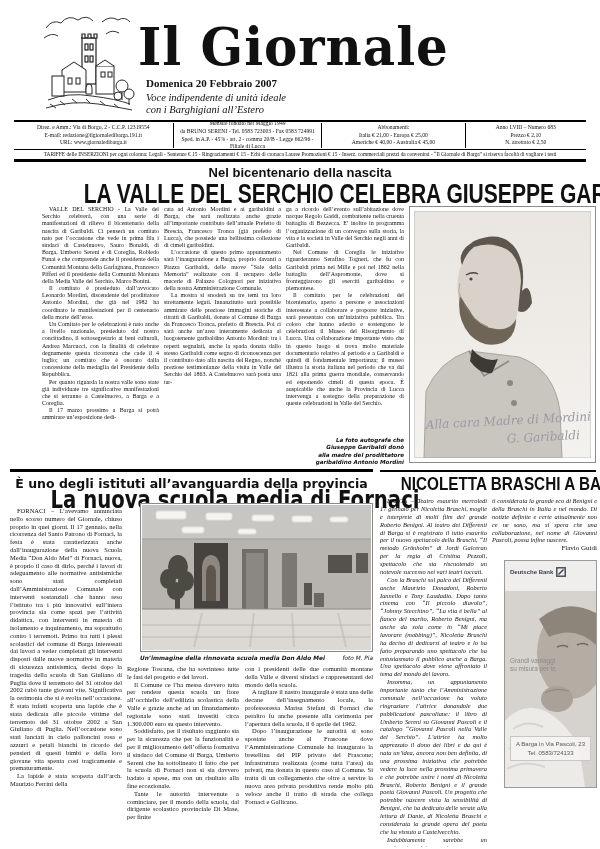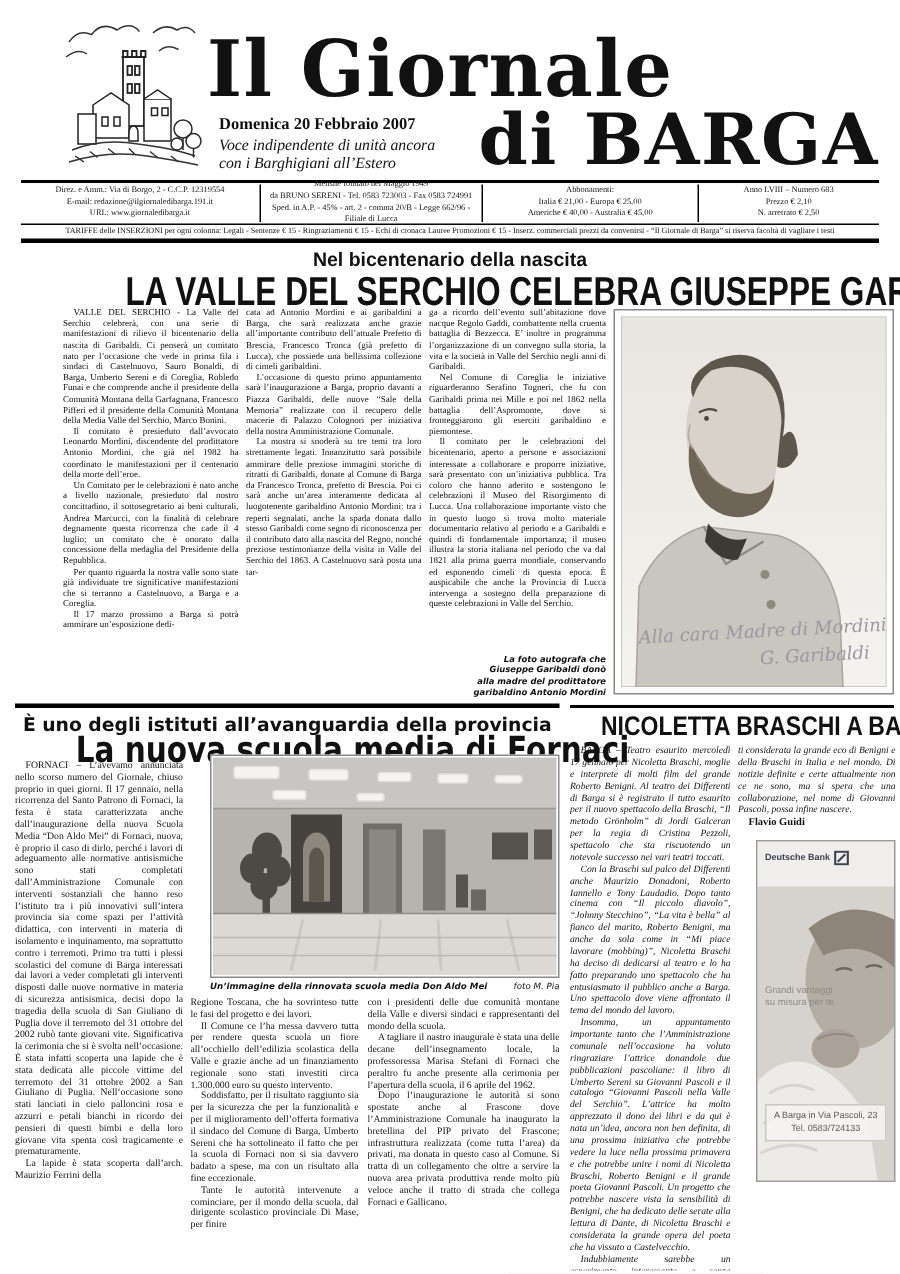--- a/index.html
+++ b/index.html
@@ -39,21 +39,21 @@
 
   .photo-frame{position:absolute;background:#fff;border:1px solid #8a8a8a;box-sizing:border-box;padding:4px;}
   .gcaption{position:absolute;text-align:right;font-family:"DejaVu Sans",sans-serif;
             font-size:5.6px;line-height:1.3;font-weight:bold;font-style:italic;}
   .gcaption span{display:block;}
   .fcaption{position:absolute;display:flex;justify-content:space-between;
             font-size:5.8px;font-family:"DejaVu Sans",sans-serif;}
   .fcaption .cap{font-weight:bold;font-style:italic;}
   .fcaption .credit{font-style:italic;}
 
-  .signature{font-weight:bold;font-style:normal;text-align:left;font-size:7px;margin-top:2px;}
+  .signature{font-weight:normal;font-style:normal;text-align:right;font-size:7px;margin-top:2px;}
 
   
   .db-ad{position:absolute;left:504px;top:560px;width:93px;height:228px;border:1px solid #9a9a9a;
          box-sizing:border-box;background:linear-gradient(180deg,#efeeec 0%,#dcd9d5 30%,#cfccc7 100%);overflow:hidden;}
   .db-brand{position:absolute;left:5px;top:6px;display:flex;align-items:center;gap:3px;
             font-family:"Liberation Sans",sans-serif;font-size:6px;font-weight:bold;color:#3c4350;}
   .db-slogan{position:absolute;left:5px;top:96px;width:52px;color:#8d8a85;
              font-family:"Liberation Sans",sans-serif;font-size:6.4px;line-height:1.25;}
   .db-caption{position:absolute;left:5px;right:5px;bottom:26px;background:rgba(245,244,242,.88);
               border:1px solid #c9c7c3;text-align:center;font-family:"Liberation Sans",sans-serif;
@@ -101,24 +101,23 @@
 
     <g stroke="#2b2b2b" fill="none" stroke-width="1">
       <circle cx="80" cy="78" r="6"></circle>
       <circle cx="87" cy="86" r="5"></circle>
       <circle cx="76" cy="88" r="4"></circle>
       <path d="M80,84 v8 M87,91 v6"></path>
     </g>
   </svg>
 
   <div class="mast-title1">Il Giornale</div>
-  <div class="mast-title2">di BARGA</div>
   <div class="mast-date">Domenica 20 Febbraio 2007</div>
   <div class="mast-sub">
-    <span style="display:block">Voce indipendente di unità ancora</span>
+    <span style="display:block">Voce indipendente di unità ideale</span>
     <span style="display:block">con i Barghigiani all’Estero</span>
   </div>
 
   <div class="rule" style="left:14px;right:14px;top:120px;height:1.5px"></div>
   <div class="infobar">
     <div class="cell ic1">
       <div>Direz. e Amm.: Via di Borgo, 2 - C.C.P. 12319554</div>
       <div>E-mail: redazione@ilgiornaledibarga.191.it</div>
       <div>URL: www.giornaledibarga.it</div>
     </div>

